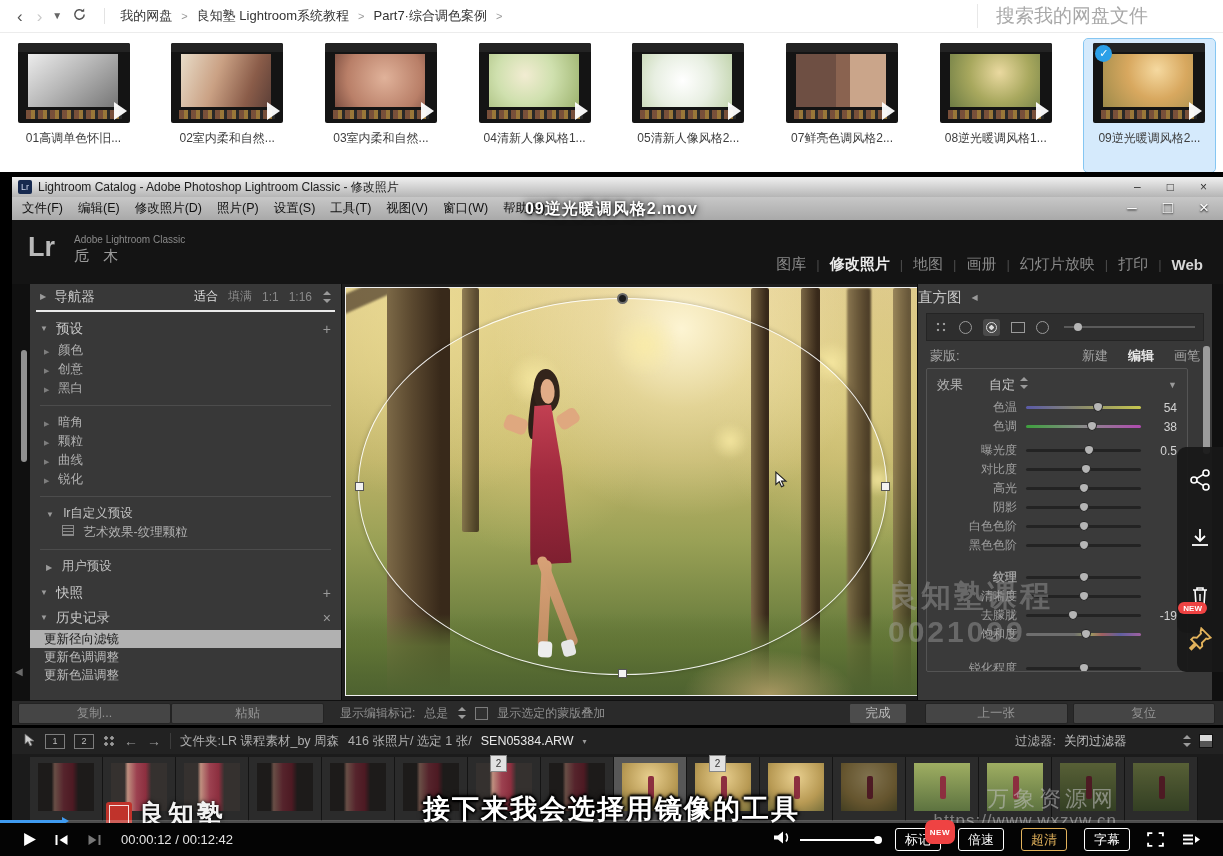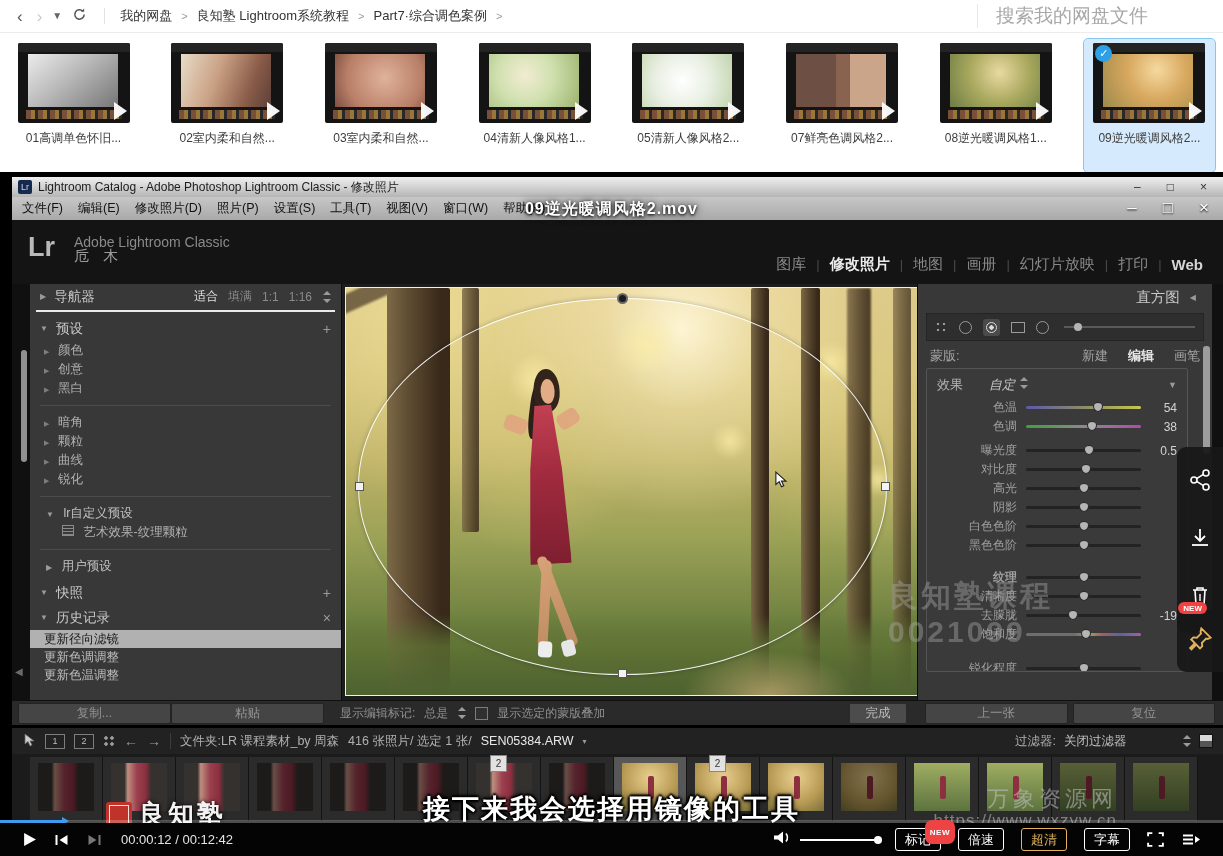--- a/index.html
+++ b/index.html
@@ -52,21 +52,21 @@
   .lr-winctl{margin-left:auto;display:flex;gap:26px;padding-right:16px;color:#333;font-size:12px;}
   .lr-menubar{position:absolute;left:12px;right:0;top:25px;height:23px;
     background:linear-gradient(#c7c7c7,#a9a9a9);display:flex;align-items:center;gap:15px;
     font-size:12.5px;color:#111;padding-left:10px;}
   .vp-title{position:absolute;left:0;right:0;top:27px;text-align:center;color:#fff;font-weight:bold;
     font-size:16px;letter-spacing:1px;text-shadow:0 1px 3px #000,0 0 8px rgba(0,0,0,.9);z-index:30;}
   .vp-winctl{position:absolute;right:14px;top:26px;display:flex;gap:26px;color:#fff;font-size:17px;
     text-shadow:0 1px 2px #000;z-index:31;}
   .lr-top{position:absolute;left:12px;right:0;top:48px;height:64px;background:#141414;}
   .lr-logo{position:absolute;left:16px;top:12px;color:#b9b9b9;font-size:27px;font-weight:bold;}
-  .id-l1{position:absolute;left:62px;top:14px;font-size:14px;color:#8a8a8a;}
+  .id-l1{position:absolute;left:62px;top:14px;font-size:10px;color:#8a8a8a;}
   .id-l2{position:absolute;left:62px;top:27px;font-size:15px;color:#9a9a9a;letter-spacing:5px;}
   .modules{position:absolute;right:10px;bottom:10px;display:flex;align-items:center;font-size:15px;color:#8a8a8a;}
   .module{margin:0 10px;cursor:pointer;white-space:nowrap;}
   .module.active{color:#ececec;font-weight:bold;}
   .module.web{color:#d6d6d6;font-weight:bold;}
   .mod-div{color:#4a4a4a;font-size:13px;}
   
   .lr-body{position:absolute;left:12px;right:0;top:112px;height:416px;background:#1e1e1e;}
   .edge-left{position:absolute;left:0;top:0;width:18px;height:100%;background:#101010;}
   .edge-sb{position:absolute;left:9px;top:66px;width:6px;height:112px;background:#909090;border-radius:3px;}
@@ -136,41 +136,41 @@
   .rf-e{right:-4px;top:50%;margin-top:-4px;}  .rf-w{left:-4px;top:50%;margin-top:-4px;}
   .rf-s{bottom:-4px;left:50%;margin-left:-4px;}
   .rf-pin{position:absolute;top:-6px;left:50%;margin-left:-5px;width:7px;height:7px;border-radius:50%;
     background:#1c1c1c;border:2px solid #6a6a6a;}
   .cursor{position:absolute;left:74%;top:45%;z-index:5;}
   
   .panel-right{position:absolute;left:905px;right:11px;top:0;height:100%;background:#383838;
     border-left:1px solid #0b0b0b;color:#b5b5b5;overflow:hidden;}
   .edge-right{position:absolute;right:0;top:0;width:11px;height:100%;background:#101010;}
   .pr-sb{position:absolute;right:2px;top:62px;width:7px;height:108px;background:#9c9c9c;border-radius:3px;}
-  .histo-hdr{height:26px;display:flex;align-items:center;justify-content:flex-end;gap:10px;
+  .histo-hdr{height:26px;display:flex;align-items:center;gap:10px;
     padding-right:16px;font-size:14.5px;color:#c9c9c9;}
   .histo-hdr .tri{margin:0;}
   .toolstrip{margin:3px 8px 2px;height:26px;background:#2e2e2e;border:1px solid #242424;
     display:flex;align-items:center;gap:11px;padding:0 8px;}
   .ts-grid{width:13px;height:13px;
     background:radial-gradient(circle,#9a9a9a 1.2px,transparent 1.6px) 0 0/6px 6px;}
   .ts-circle{width:13px;height:13px;border:1.6px solid #9a9a9a;border-radius:50%;box-sizing:border-box;}
   .ts-target{width:17px;height:17px;border-radius:3px;background:#4a4a4a;display:flex;align-items:center;justify-content:center;}
   .ts-target i{width:11px;height:11px;border:1.6px solid #dcdcdc;border-radius:50%;box-sizing:border-box;
     background:radial-gradient(circle,#dcdcdc 2px,transparent 2.4px);}
   .ts-rect{width:14px;height:11px;border:1.6px solid #9a9a9a;box-sizing:border-box;}
   .ts-slider{flex:1;height:2px;background:#5a5a5a;position:relative;margin-left:4px;}
   .ts-knob{position:absolute;left:8%;top:-3px;width:8px;height:8px;background:#b5b5b5;border-radius:50%;}
   .mask-row{height:25px;display:flex;align-items:center;padding:0 12px;font-size:13px;color:#a5a5a5;}
   .mask-acts{margin-left:auto;display:flex;gap:20px;}
   .mask-acts .on{color:#e6e6e6;font-weight:bold;}
   .fx-panel{position:absolute;left:8px;right:24px;top:84px;bottom:28px;border:1px solid #545454;
     background:#3a3a3a;border-radius:2px;padding:5px 10px 0;overflow:hidden;}
   .fx-hdr{display:flex;align-items:center;height:22px;font-size:13px;color:#b5b5b5;margin-bottom:2px;}
-  .fx-val{margin-left:26px;color:#c5c5c5;font-style:italic;}
+  .fx-val{margin-left:26px;color:#c5c5c5;}
   .fx-caret{margin-left:auto;font-size:9px;color:#9a9a9a;}
   .s-row{display:flex;align-items:center;height:19px;}
   .s-row.g2{margin-top:13px;font-weight:bold;}  .s-row.g3{margin-top:15px;}  .s-row.g1{margin-top:5px;}
   .s-label{width:80px;text-align:right;padding-right:9px;color:#9f9f9f;font-size:12px;white-space:nowrap;flex:none;}
   .s-track{flex:1;height:3px;background:#232323;border-radius:2px;position:relative;}
   .s-track.temp{background:linear-gradient(90deg,#5a5aa8,#8c8c6a 50%,#c7c74e);}
   .s-track.tint{background:linear-gradient(90deg,#3da03d,#8a8a8a 50%,#b04ab0);}
   .s-track.sat{background:linear-gradient(90deg,#6e6e6e 0 42%,#9aa060 55%,#a06060 66%,#6060a0 82%,#a060a0 100%);}
   .s-handle{position:absolute;top:-4px;width:10px;height:10px;background:#b5b5b5;border:1px solid #262626;
     border-radius:50% 50% 50% 50%/40% 40% 60% 60%;transform:translateX(-50%);box-sizing:border-box;}

